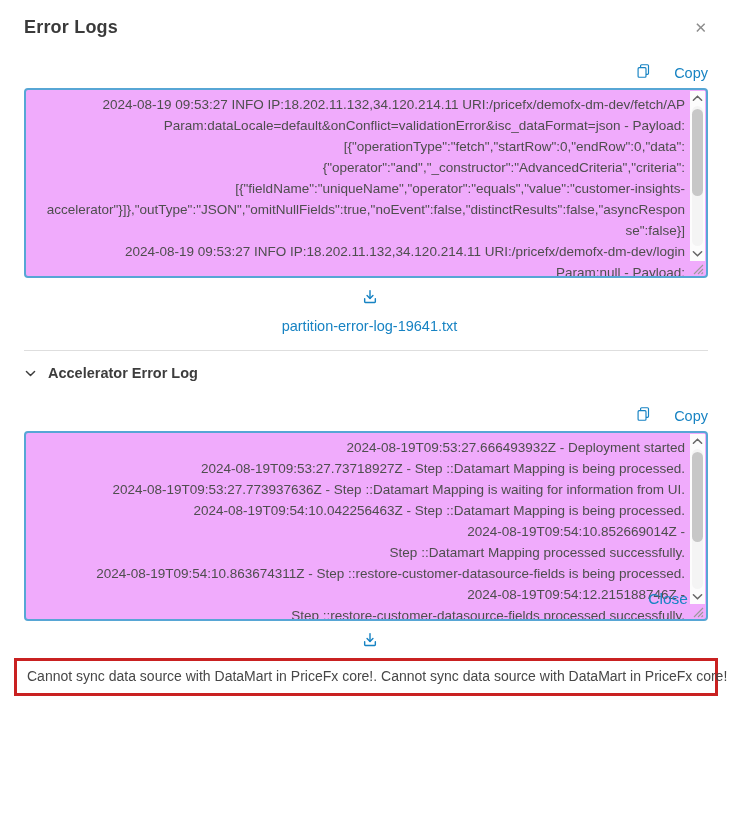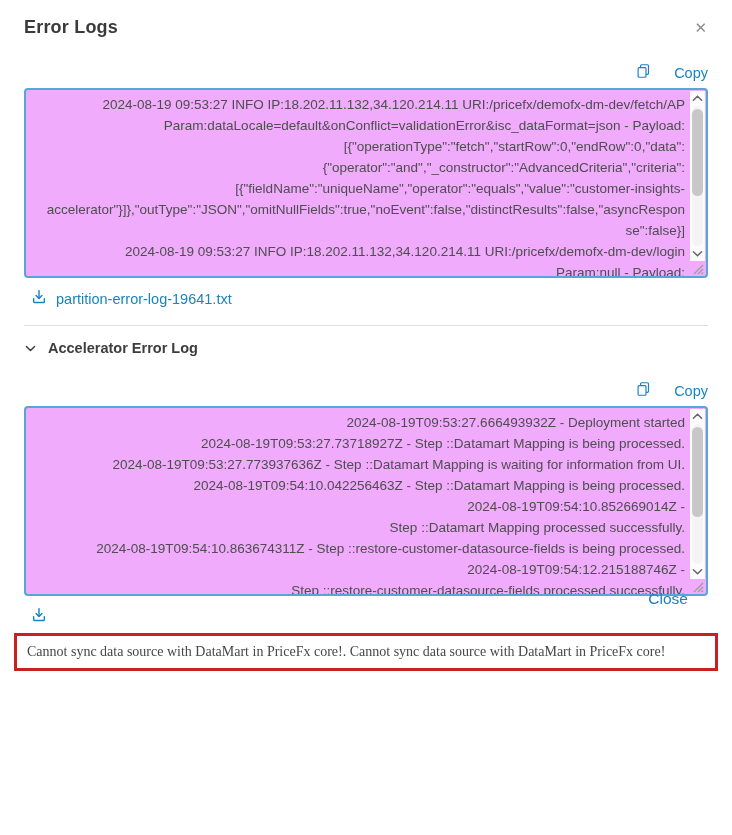--- a/index.html
+++ b/index.html
@@ -25,26 +25,26 @@
     white-space:pre; overflow:hidden; font-size:13.5px; line-height:21px; color:#4e4e4e; }
   .vscroll { position:absolute; top:1px; right:1px; bottom:15px; width:15px;
     display:flex; flex-direction:column; align-items:center; background:#fcfcfc; }
   .scroll-arrow { height:15px; display:flex; align-items:center; justify-content:center;
     width:100%; cursor:pointer; flex:0 0 auto; }
   .scroll-track { flex:1 1 auto; width:11px; position:relative; background:#f4f4f4; border-radius:6px; }
   .scroll-thumb { position:absolute; left:0; right:0; background:#c7c7c7; border-radius:6px; cursor:pointer; }
   .thumb-a { top:3px; height:62%; }
   .thumb-b { top:3px; height:64%; }
   .resize-grip { position:absolute; right:2px; bottom:2px; width:13px; height:13px; cursor:nwse-resize; }
-  .download-row { display:flex; align-items:center; gap:9px; margin-top:10px; padding-left:7px; }
+  .download-row { display:flex; align-items:center; gap:9px; margin-top:10px; padding-left:7px;flex-direction:column; }
   .download-link { color:#1783c3; font-size:14.5px; cursor:pointer; }
   .divider { border:none; border-top:1px solid #dedede; margin-top:16px; }
   .error-box { margin:6px -10px 0 -10px; border:3px solid #c92121; padding:4px 10px 7px 10px; }
   .error-title { font-size:14.5px; font-weight:700; color:#2f2f2f; line-height:19px; }
-  .error-message { font-size:14px; color:#474747; line-height:19px; margin-top:2px; white-space:nowrap;font-family:Liberation Serif, serif; }
+  .error-message { font-size:14px; color:#474747; line-height:19px; margin-top:2px; white-space:nowrap; }
   .close-btn { position:absolute; right:44px; bottom:13px; color:#1783c3; font-size:15.5px; cursor:pointer; }
 </style>
 </head>
 <body>
 
 <div class="dialog">
 
   <div class="dialog-header">
     <div class="dialog-title">Error Logs</div>
     <div class="close-x">✕</div>

